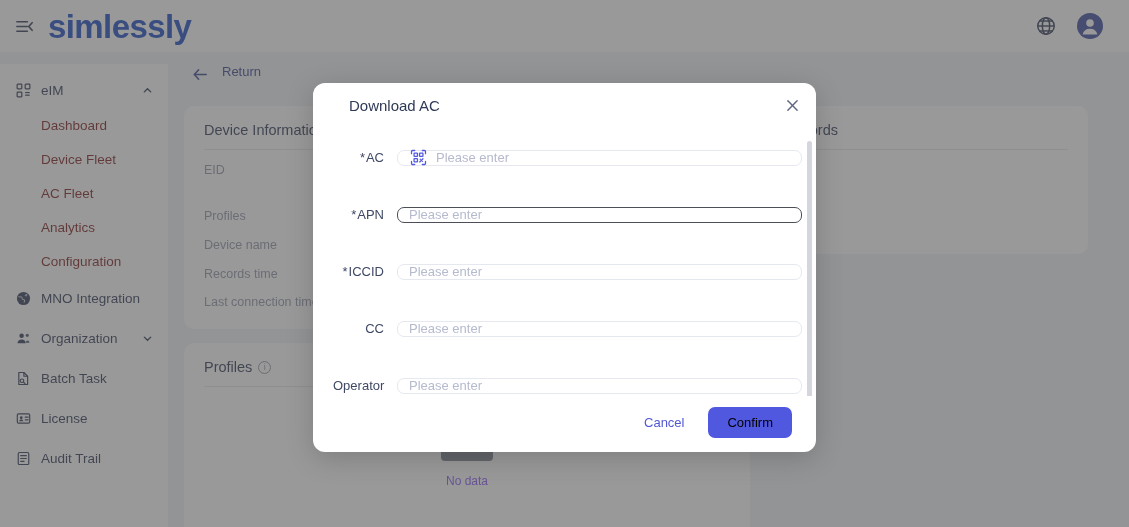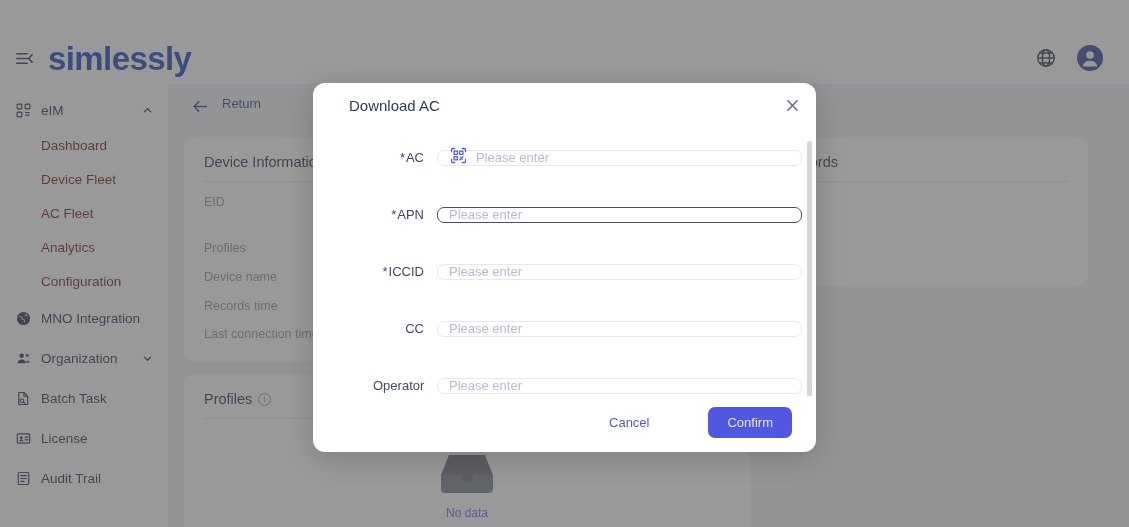--- a/index.html
+++ b/index.html
@@ -10,21 +10,20 @@
     overflow: hidden;
     font-family: "Liberation Sans", sans-serif;
     background: #ffffff;
   }
 
   
   #app {
     position: absolute;
     inset: 0;
     background: #f0f2f5;
-    margin-top: 32px;
   }
 
   
   #header {
     position: absolute;
     top: 0; left: 0; right: 0;
     height: 52px;
     background: #ffffff;
     display: flex;
     align-items: center;
@@ -51,21 +50,21 @@
   .header-icon {
     width: 34px; height: 34px;
     display: flex; align-items: center; justify-content: center;
     cursor: pointer;
     margin-left: 10px;
   }
 
   
   #sidebar {
     position: absolute;
-    top: 52px; left: 0; bottom: 0;
+    top: 64px; left: 0; bottom: 0;
     width: 168px;
     background: #ffffff;
     padding-top: 8px;
     overflow: hidden;
     z-index: 1;
   }
   .nav-group-head {
     height: 36px;
     display: flex;
     align-items: center;
@@ -255,21 +254,20 @@
     color: #5b6480;
     cursor: pointer;
     font-size: 15px;
     line-height: 1;
   }
   #modal-body {
     flex: 1 1 auto;
     overflow: hidden;
     position: relative;
     padding-top: 2px;
-    padding-left: 40px;
   }
   #modal-scroll {
     height: 100%;
     overflow: hidden;
     padding-right: 14px;
   }
   .form-row {
     display: flex;
     align-items: center;
     height: 57px;
@@ -289,21 +287,21 @@
     color: #3f4864;
     margin-right: 1px;
   }
   .field {
     flex: 1 1 auto;
     height: 16px;
     border: 1px solid #e6e8ef;
     border-radius: 7px;
     background: #fff;
     display: flex;
-    align-items: flex-end;
+    align-items: center;
     padding: 0 11px;
     cursor: text;
   }
   .field.focused {
     border: 1.5px solid #4c4f58;
   }
   .field .ph {
     font-size: 13px;
     color: #b5bace;
     user-select: none;
@@ -345,23 +343,22 @@
     border: none;
     font-family: "Liberation Sans", sans-serif;
   }
   #btn-cancel {
     background: transparent;
     color: #5157d6;
     padding: 0 12px;
   }
   #btn-confirm {
     background: #5158e0;
-    color: #e5e5e5;
+    color: #000000;
     padding: 0 19px;
-    margin-left: 35px;
   }
 </style>
 </head>
 <body>
 
 <div id="app">
 
   <div id="header">
     <div id="collapse-btn">
       <svg width="19" height="19" viewBox="0 0 20 20" fill="none" stroke="#2f3a56" stroke-width="1.7" stroke-linecap="round">

